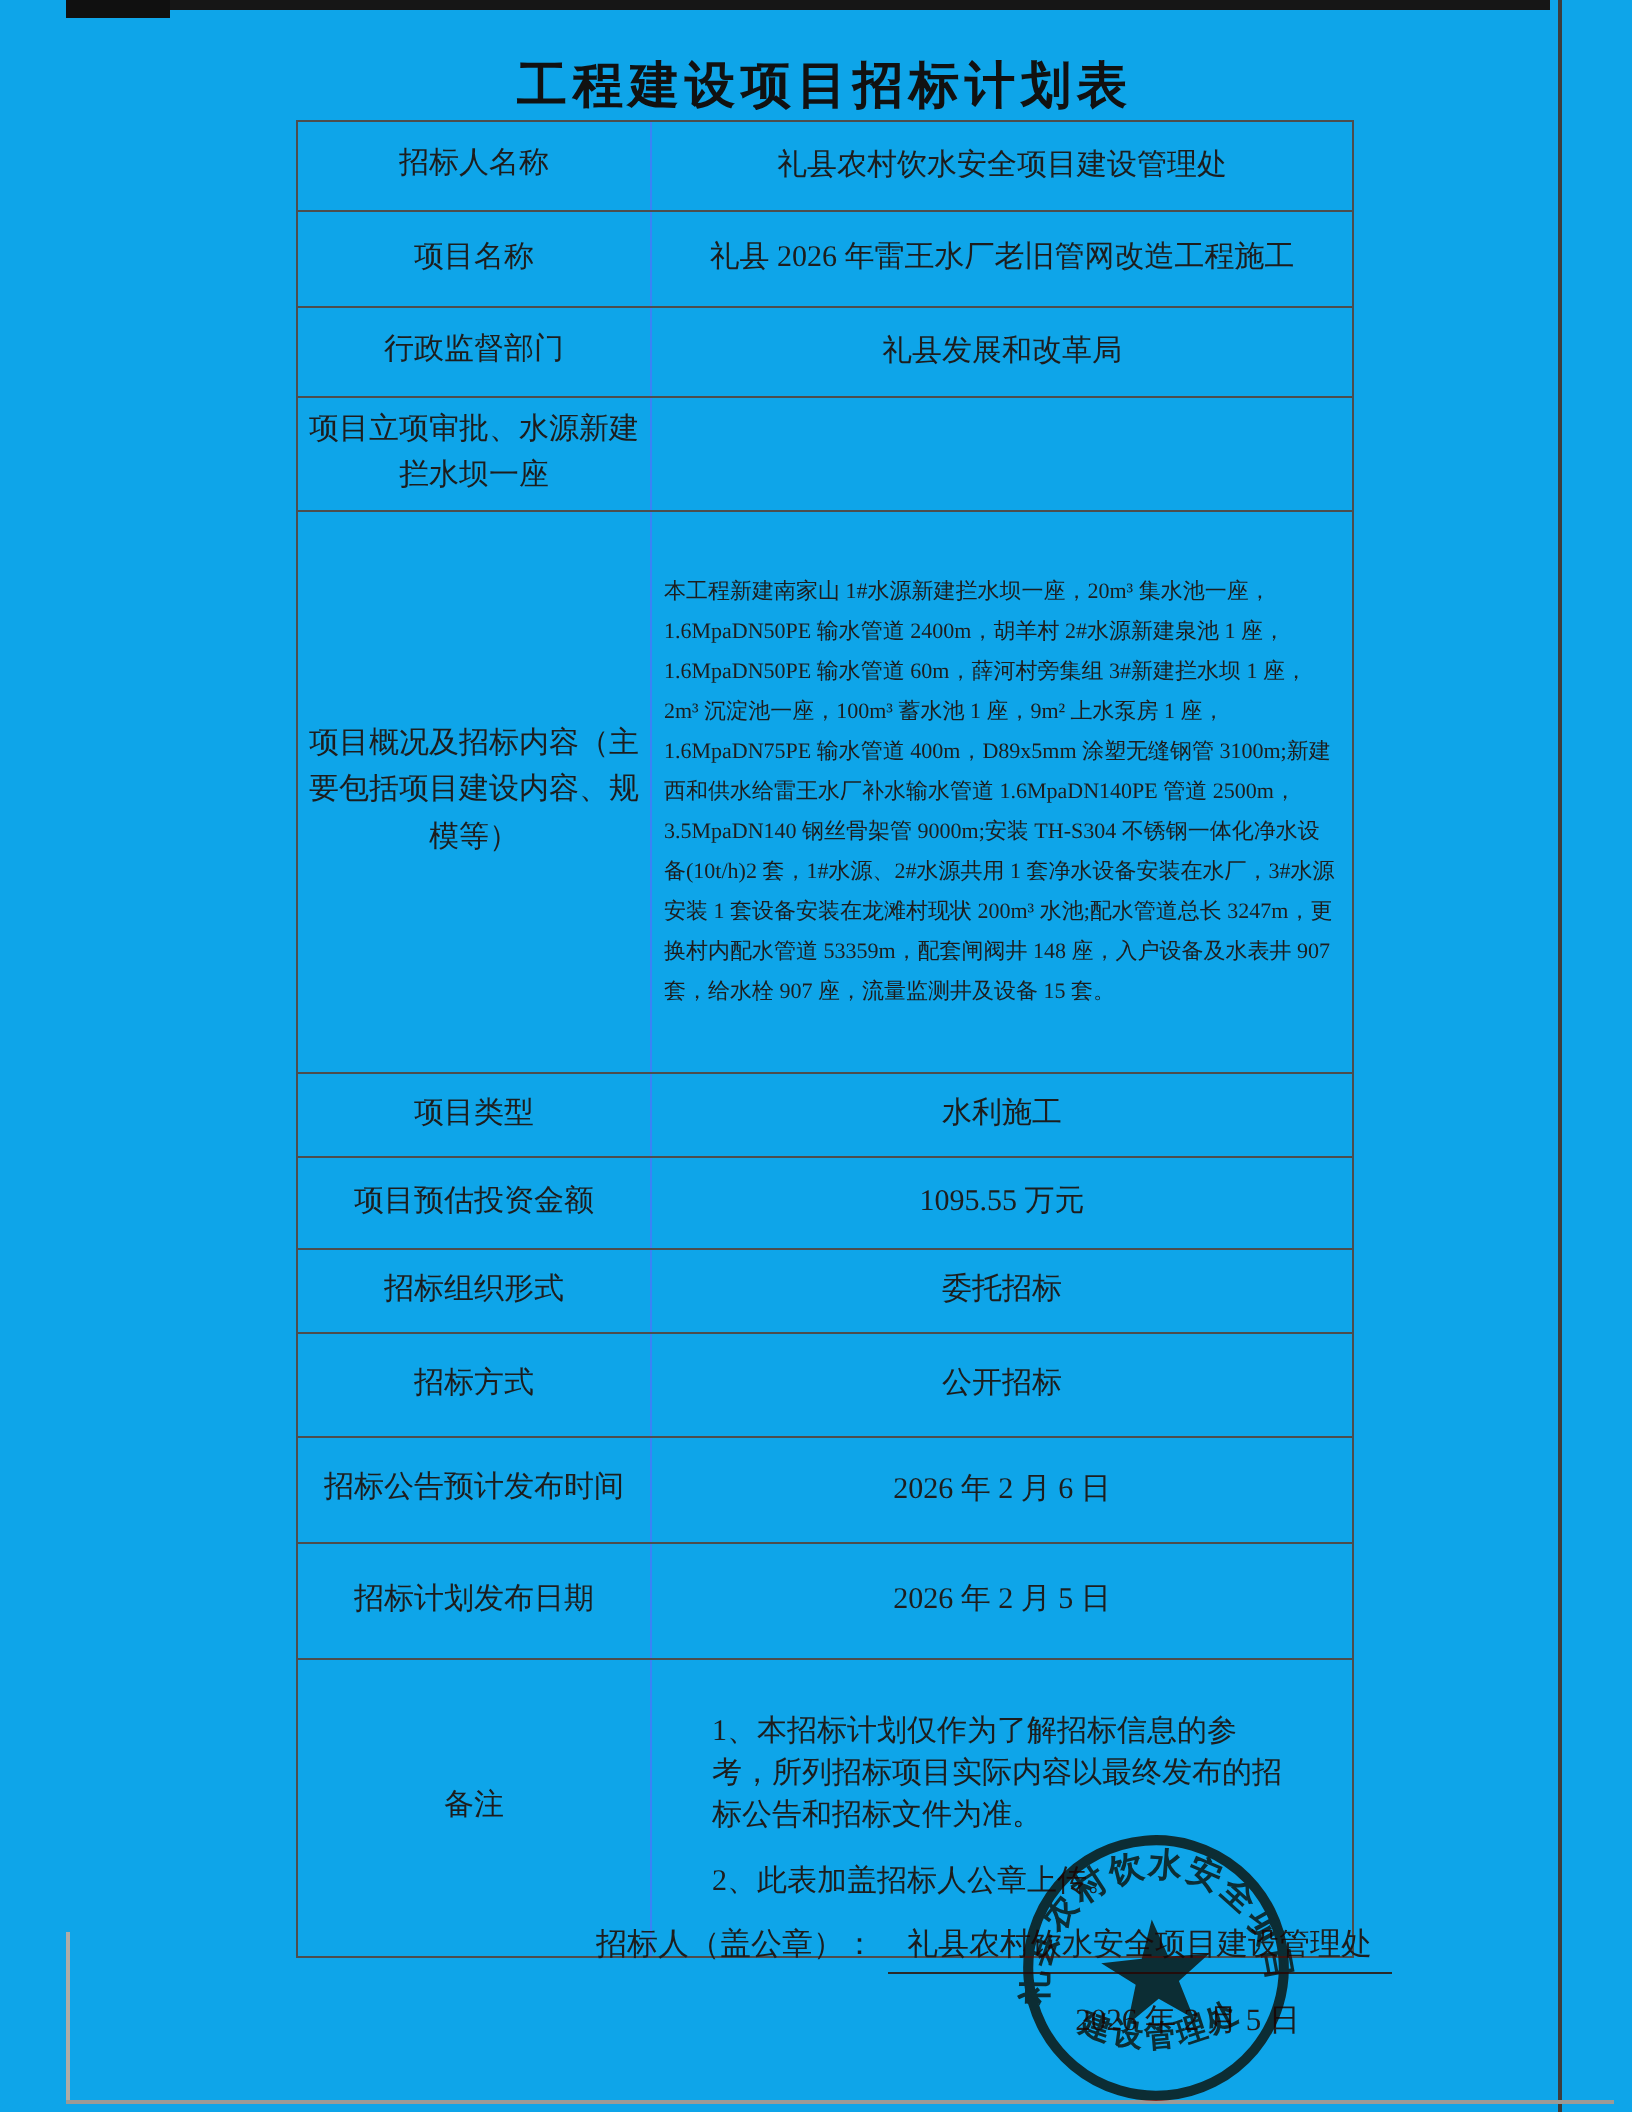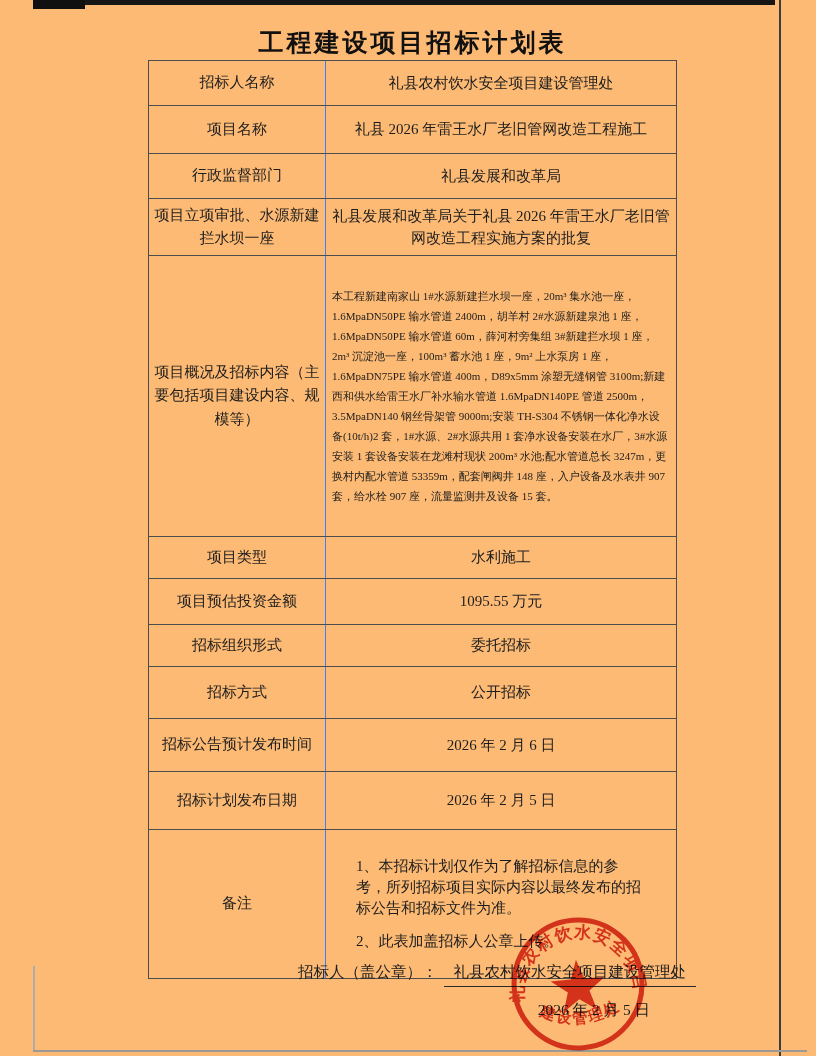--- a/index.html
+++ b/index.html
@@ -3,21 +3,21 @@
 <meta charset="utf-8">
 <style>
   html,body{margin:0;padding:0;}
   body{
     width:816px;height:1056px;
     font-family:"Liberation Serif","DejaVu Serif",serif;
     background:#ffffff;
   }
   #page{
     position:relative;width:816px;height:1056px;
-    background:#fdba74;overflow:hidden;color:#1d1d1d;
+    background:#0ea5e9;overflow:hidden;color:#1d1d1d;
   }
   
   .scan-top-band{position:absolute;left:33px;top:0;width:742px;height:5px;background:#161616;}
   .scan-top-blob{position:absolute;left:33px;top:0;width:52px;height:9px;background:#101010;}
   .scan-right-edge{position:absolute;left:779px;top:0;width:2px;height:1056px;background:#3d3d3d;}
   .scan-bl-v{position:absolute;left:33px;top:966px;width:2px;height:86px;background:#aeaca8;}
   .scan-bl-h{position:absolute;left:33px;top:1050px;width:774px;height:2px;background:#9c9a96;}
 
   .doc-title{
     position:absolute;left:148px;top:26px;width:529px;
@@ -88,21 +88,20 @@
       <div class="t-value">礼县 2026 年雷王水厂老旧管网改造工程施工</div>
     </div>
 
     <div class="t-row h44">
       <div class="t-label">行政监督部门</div>
       <div class="t-value">礼县发展和改革局</div>
     </div>
 
     <div class="t-row h56">
       <div class="t-label">项目立项审批、水源新建拦水坝一座</div>
-      <div class="t-value">礼县发展和改革局关于礼县 2026 年雷王水厂老旧管网改造工程实施方案的批复</div>
     </div>
 
     <div class="t-row h280">
       <div class="t-label">项目概况及招标内容（主要包括项目建设内容、规模等）</div>
       <div class="t-value left desc">本工程新建南家山 1#水源新建拦水坝一座，20m³ 集水池一座，1.6MpaDN50PE 输水管道 2400m，胡羊村 2#水源新建泉池 1 座，1.6MpaDN50PE 输水管道 60m，薛河村旁集组 3#新建拦水坝 1 座，2m³ 沉淀池一座，100m³ 蓄水池 1 座，9m² 上水泵房 1 座，1.6MpaDN75PE 输水管道 400m，D89x5mm 涂塑无缝钢管 3100m;新建西和供水给雷王水厂补水输水管道 1.6MpaDN140PE 管道 2500m，3.5MpaDN140 钢丝骨架管 9000m;安装 TH-S304 不锈钢一体化净水设备(10t/h)2 套，1#水源、2#水源共用 1 套净水设备安装在水厂，3#水源安装 1 套设备安装在龙滩村现状 200m³ 水池;配水管道总长 3247m，更换村内配水管道 53359m，配套闸阀井 148 座，入户设备及水表井 907 套，给水栓 907 座，流量监测井及设备 15 套。</div>
     </div>
 
     <div class="t-row h41">
       <div class="t-label">项目类型</div>
       <div class="t-value">水利施工</div>

